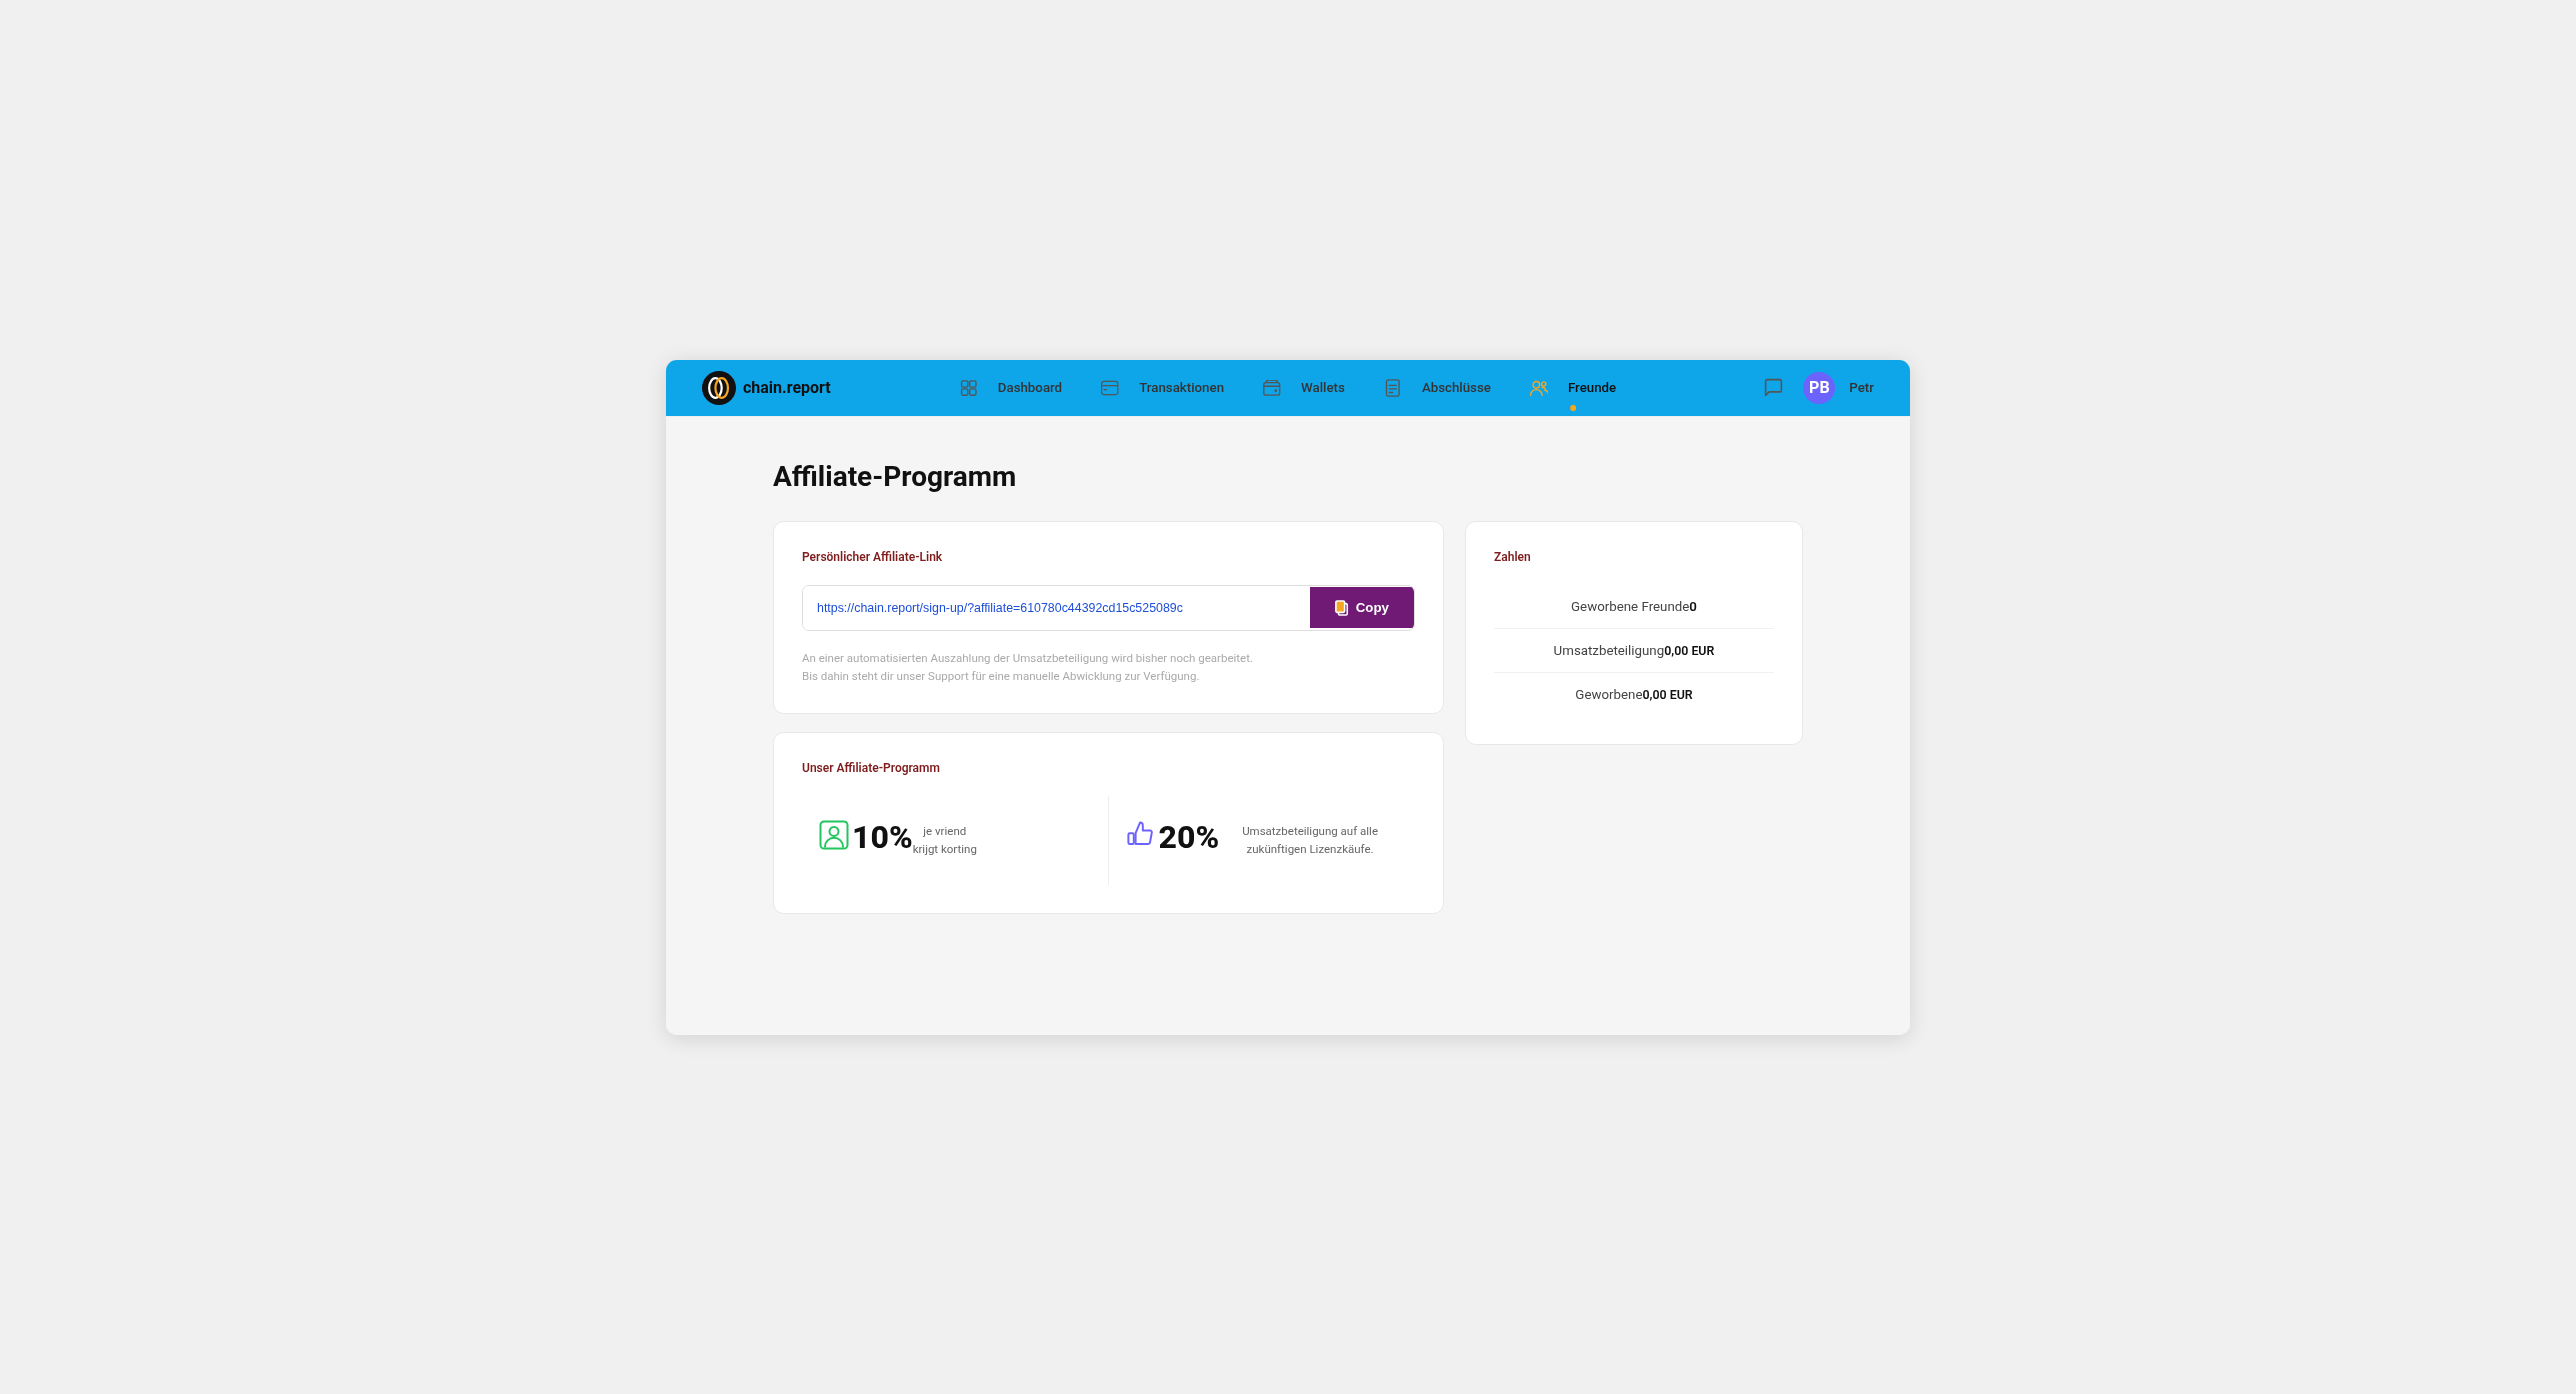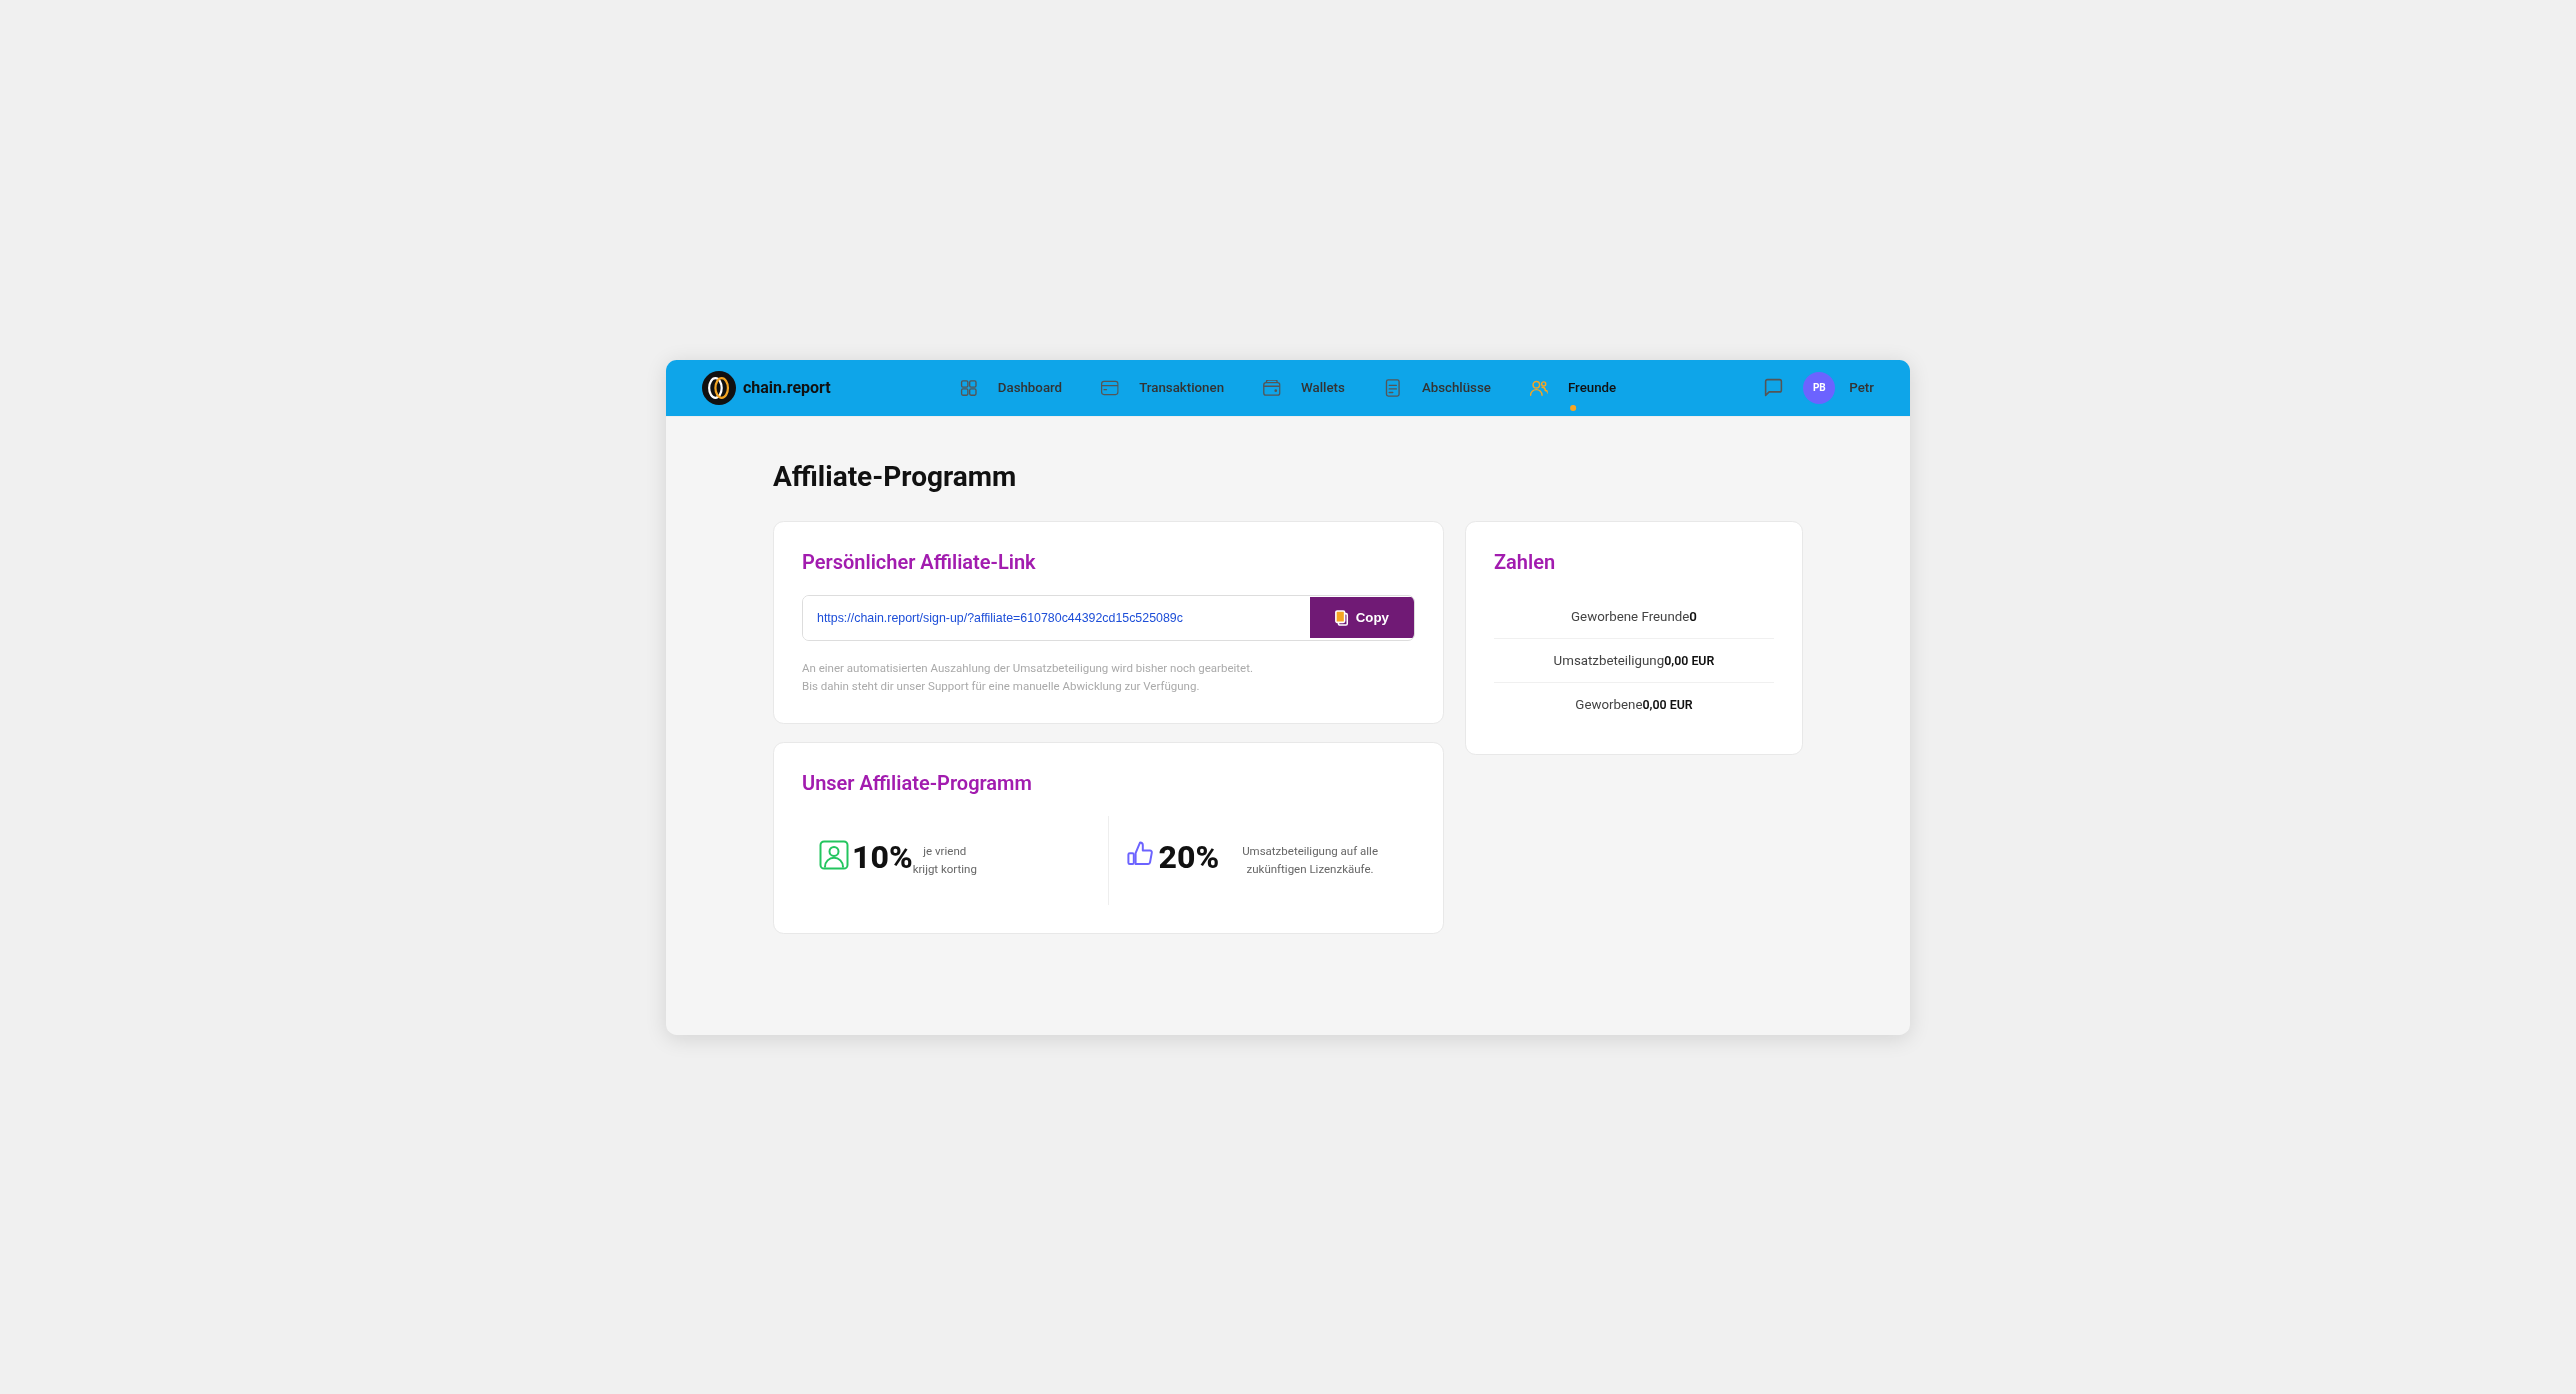--- a/index.html
+++ b/index.html
@@ -101,21 +101,21 @@
     }
     .avatar {
       width: 32px;
       height: 32px;
       background: #6c63ff;
       border-radius: 50%;
       display: flex;
       align-items: center;
       justify-content: center;
       color: #fff;
-      font-size: 10px;
+      font-size: 16px;
       font-weight: 700;
       cursor: pointer;
     }
     .user-name {
       font-size: 13.3px;
       font-weight: 500;
       color: #333;
       cursor: pointer;
     }
     
@@ -134,23 +134,23 @@
       gap: 21px;
     }
     
     .card {
       background: #fff;
       border-radius: 10.7px;
       padding: 28px;
       border: 0.9px solid #e8e8e8;
     }
     .card-title {
-      font-size: 20px;
+      font-size: 12px;
       font-weight: 600;
-      color: #a21caf;
+      color: #7f1d1d;
       margin-bottom: 21px;
     }
     
     .affiliate-link-row {
       display: flex;
       align-items: center;
       gap: 0;
       border: 1.3px solid #ddd;
       border-radius: 7px;
       overflow: hidden;

